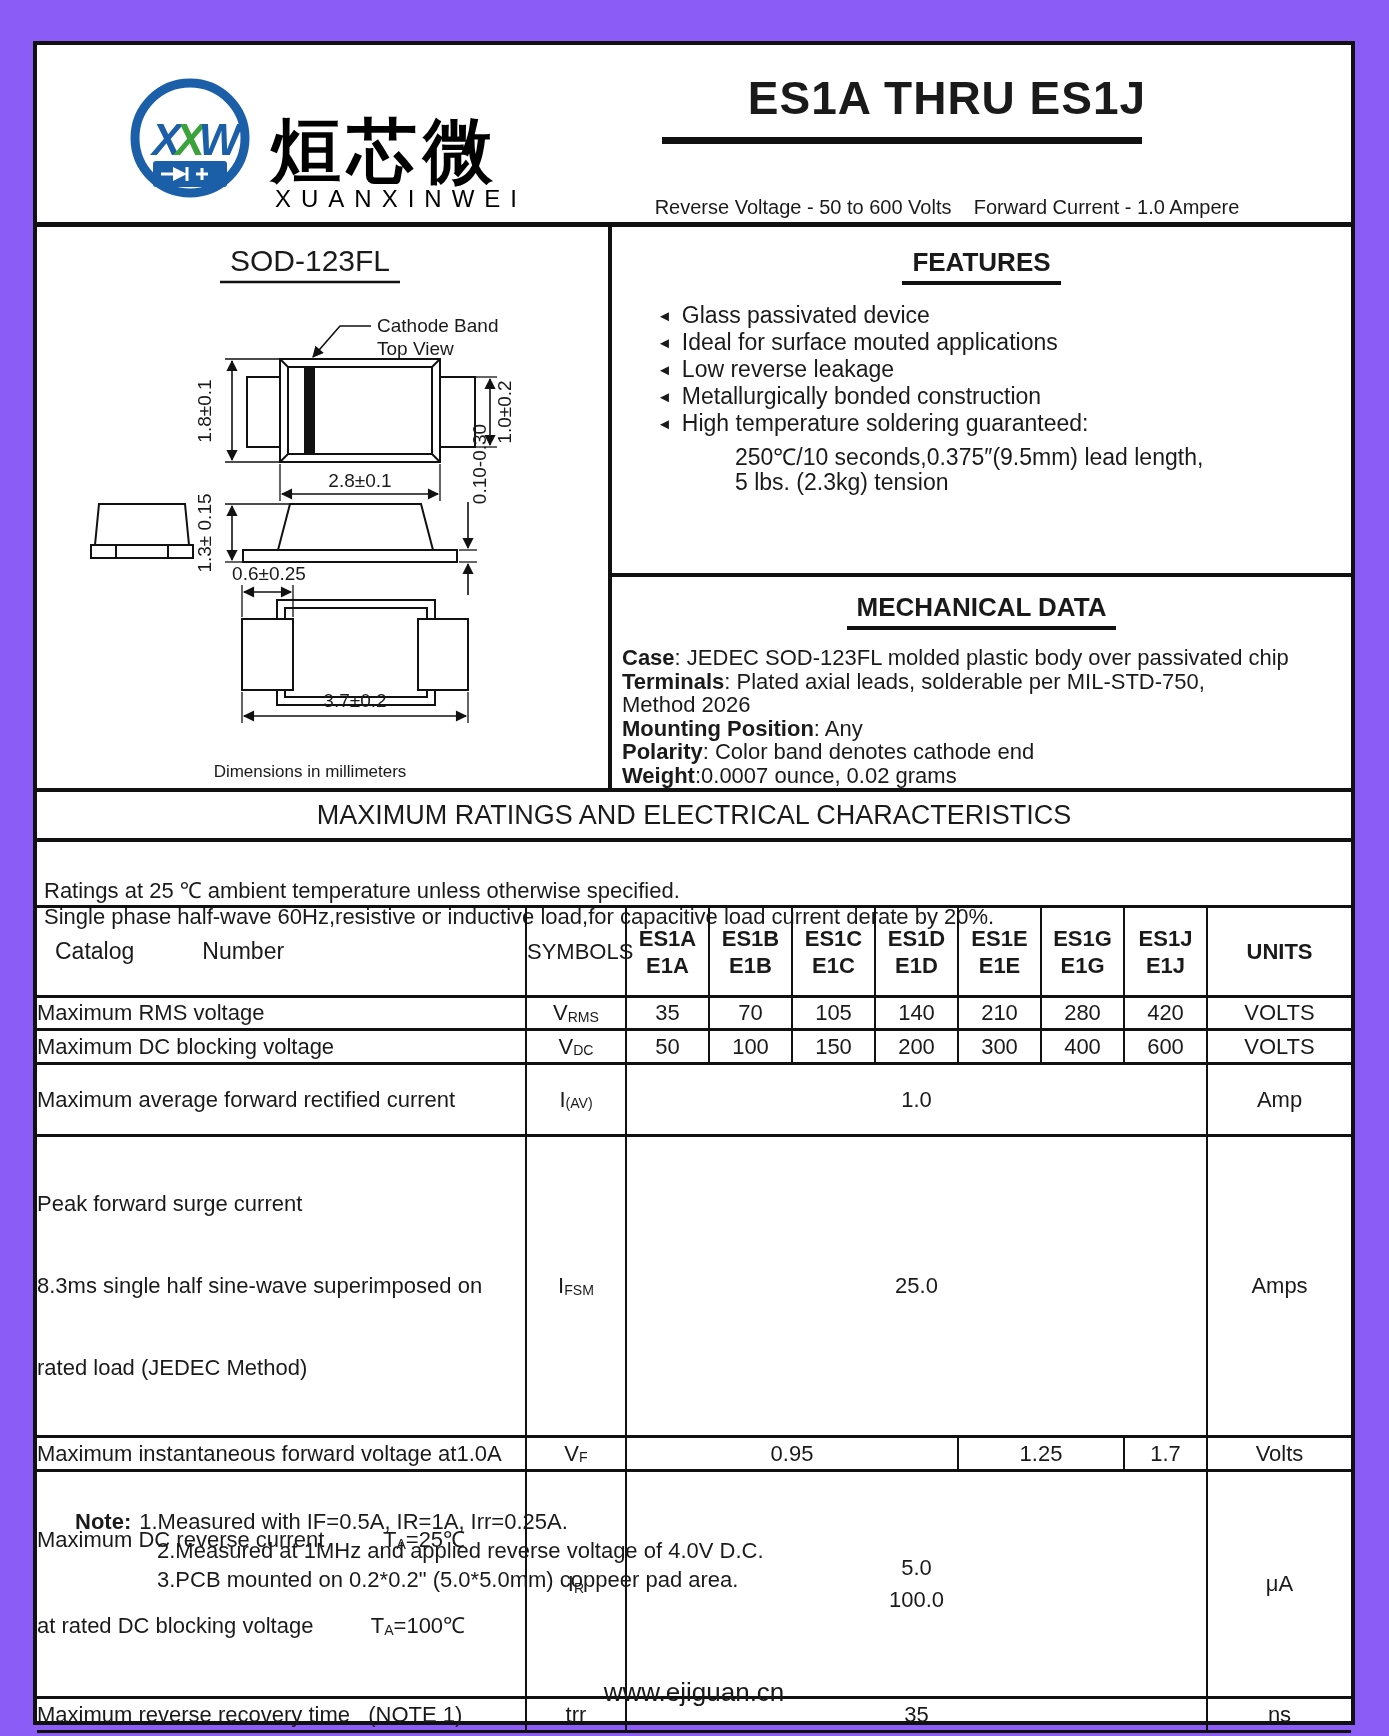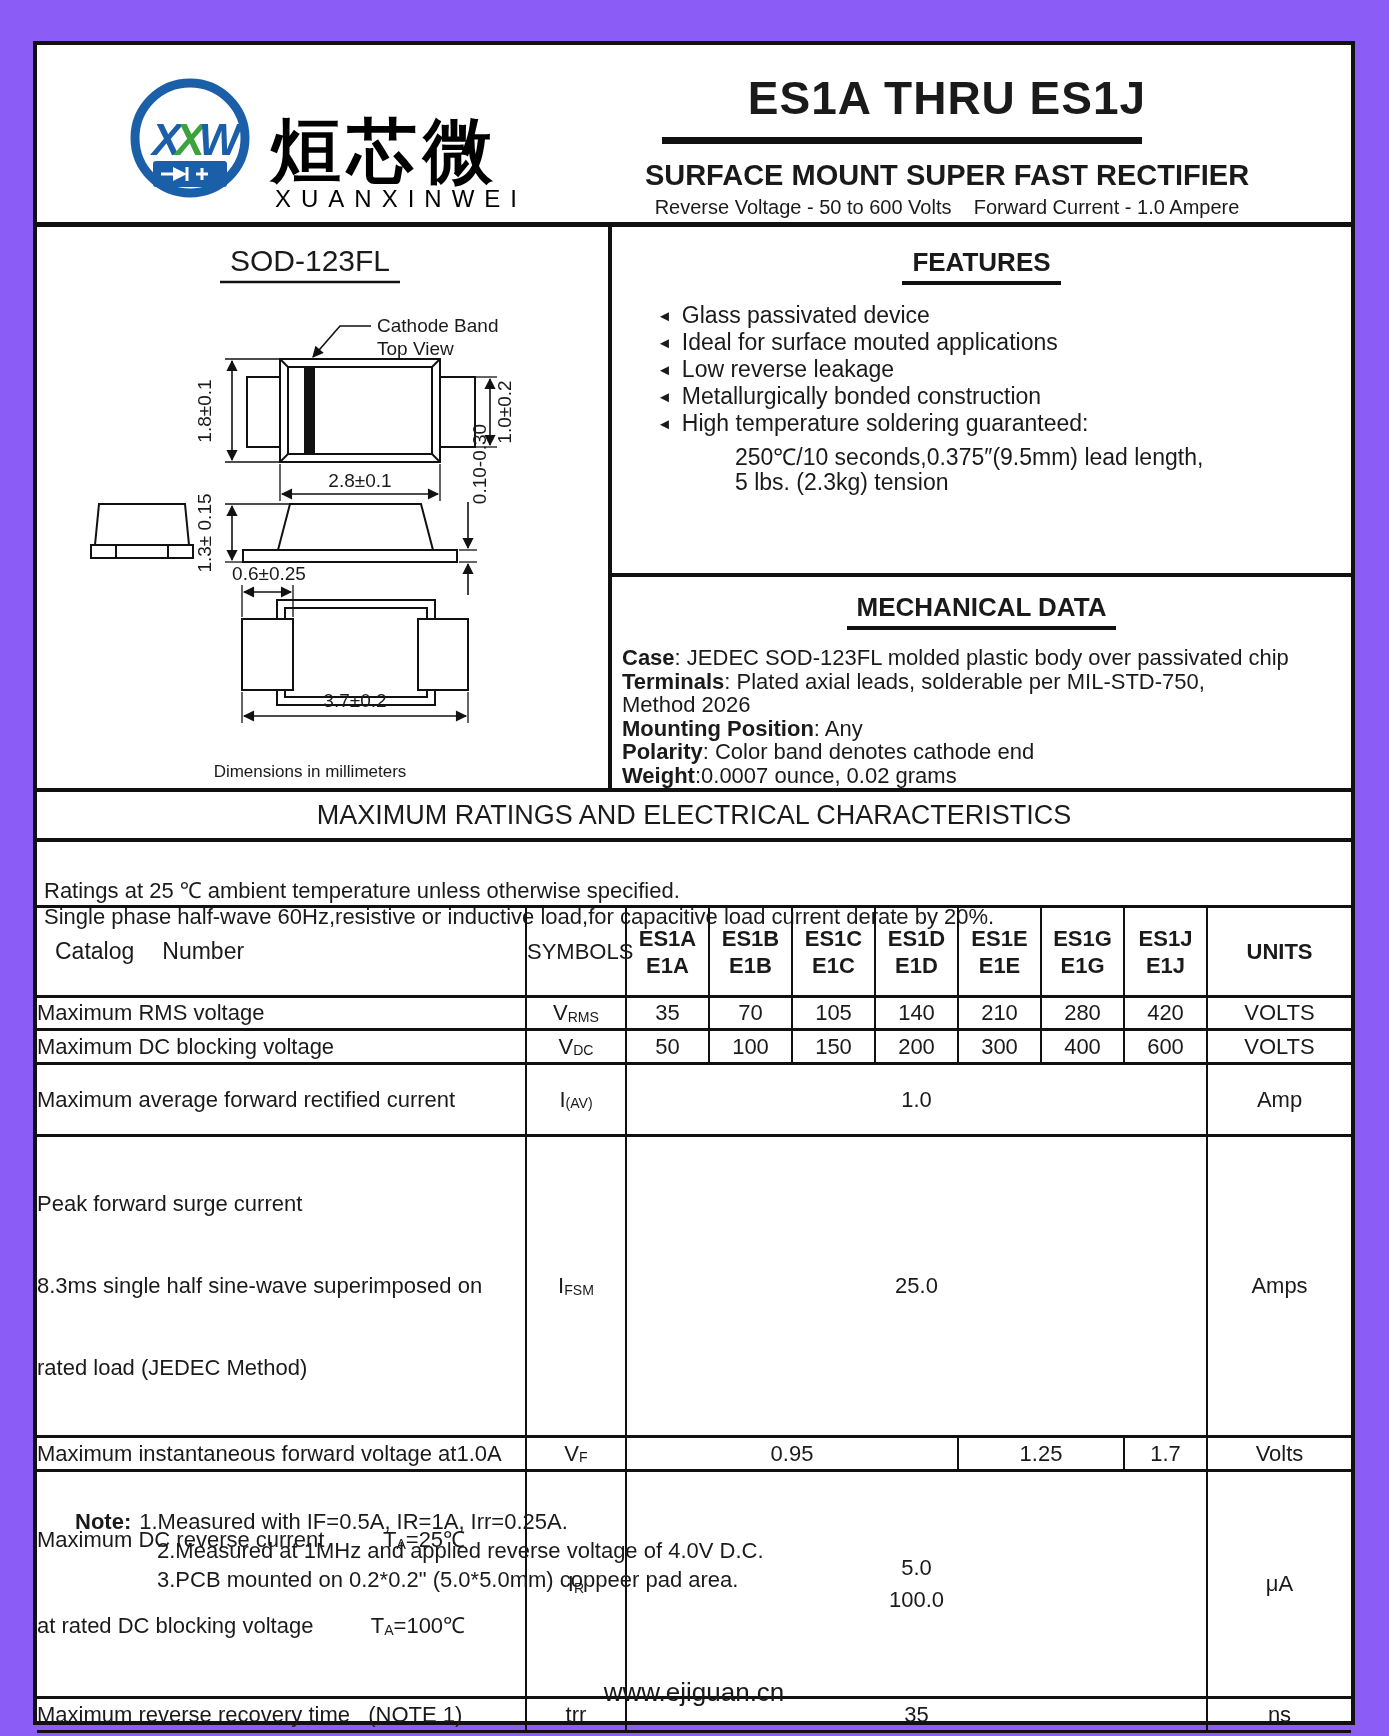--- a/index.html
+++ b/index.html
@@ -37,21 +37,21 @@
   table.ratings{position:absolute;top:860px;left:0;width:1314px;border-collapse:collapse;table-layout:fixed;}
   table.ratings td{border:2px solid #111;font-size:22px;padding:0;vertical-align:middle;}
   table.ratings tr>td:first-child{border-left:none;}
   table.ratings tr>td:last-child{border-right:none;}
   table.ratings tr:first-child>td{border-top:3px solid #111;}
   table.ratings tr>td{border-top-width:3px;}
   table.ratings tr:last-child>td{border-bottom:3px solid #111;}
   td.param{padding-left:8px;text-align:left;white-space:pre-wrap;}
   td.c{text-align:center;}
   .h90{height:90px;}.h34{height:34px;}.h33{height:33px;}.h72{height:72px;}.h89{height:89px;}.h64{height:64px;}
-  .hdr-cat{display:flex;gap:28px;align-items:center;padding-left:18px;font-size:23px;}
+  .hdr-cat{display:flex;gap:68px;align-items:center;padding-left:18px;font-size:23px;}
   td.sym-hdr{font-size:18px;text-align:center;vertical-align:top;padding-top:5px;}
   td.part-hdr{text-align:center;font-weight:bold;font-size:22px;line-height:27px;vertical-align:middle;}
   td.units-hdr{text-align:center;font-weight:bold;font-size:23px;}
   td.sym{text-align:center;}
   sub{font-size:0.64em;vertical-align:baseline;position:relative;top:0.12em;}
   .p3{line-height:30px;}
   .ir-line{display:flex;justify-content:space-between;padding-right:60px;line-height:31px;}
   .two-line{line-height:32px;}
   
   .notes{position:absolute;top:1462px;left:38px;font-size:22px;line-height:29px;}
@@ -76,21 +76,20 @@
           <polygon points="98,104 98,118 112,111" fill="#fff" stroke="none"></polygon>
           <line x1="112" y1="104" x2="112" y2="118"></line>
           <line x1="121" y1="111" x2="133" y2="111"></line>
           <line x1="127" y1="105" x2="127" y2="117"></line>
         </g>
         <text x="196" y="112" font-size="70" font-weight="bold" letter-spacing="6">烜芯微</text>
         <text x="200" y="144" font-size="24" letter-spacing="10">XUANXINWEI</text>
       </svg>
       <div class="doc-title">ES1A THRU ES1J</div>
       <div class="title-rule"></div>
-      <div class="doc-subtitle">SURFACE MOUNT SUPER FAST RECTIFIER</div>
       <div class="doc-tagline">Reverse Voltage - 50 to 600 Volts    Forward Current - 1.0 Ampere</div>
     </div>
 
     <div class="col-left">
       <svg class="pkg-svg" width="571" height="561" viewBox="0 0 571 561">
         <defs>
           <marker id="arw" viewBox="0 0 10 10" refX="9" refY="5" markerWidth="9" markerHeight="7" orient="auto-start-reverse">
             <path d="M0,0 L10,5 L0,10 z" fill="#111"></path>
           </marker>
         </defs>

